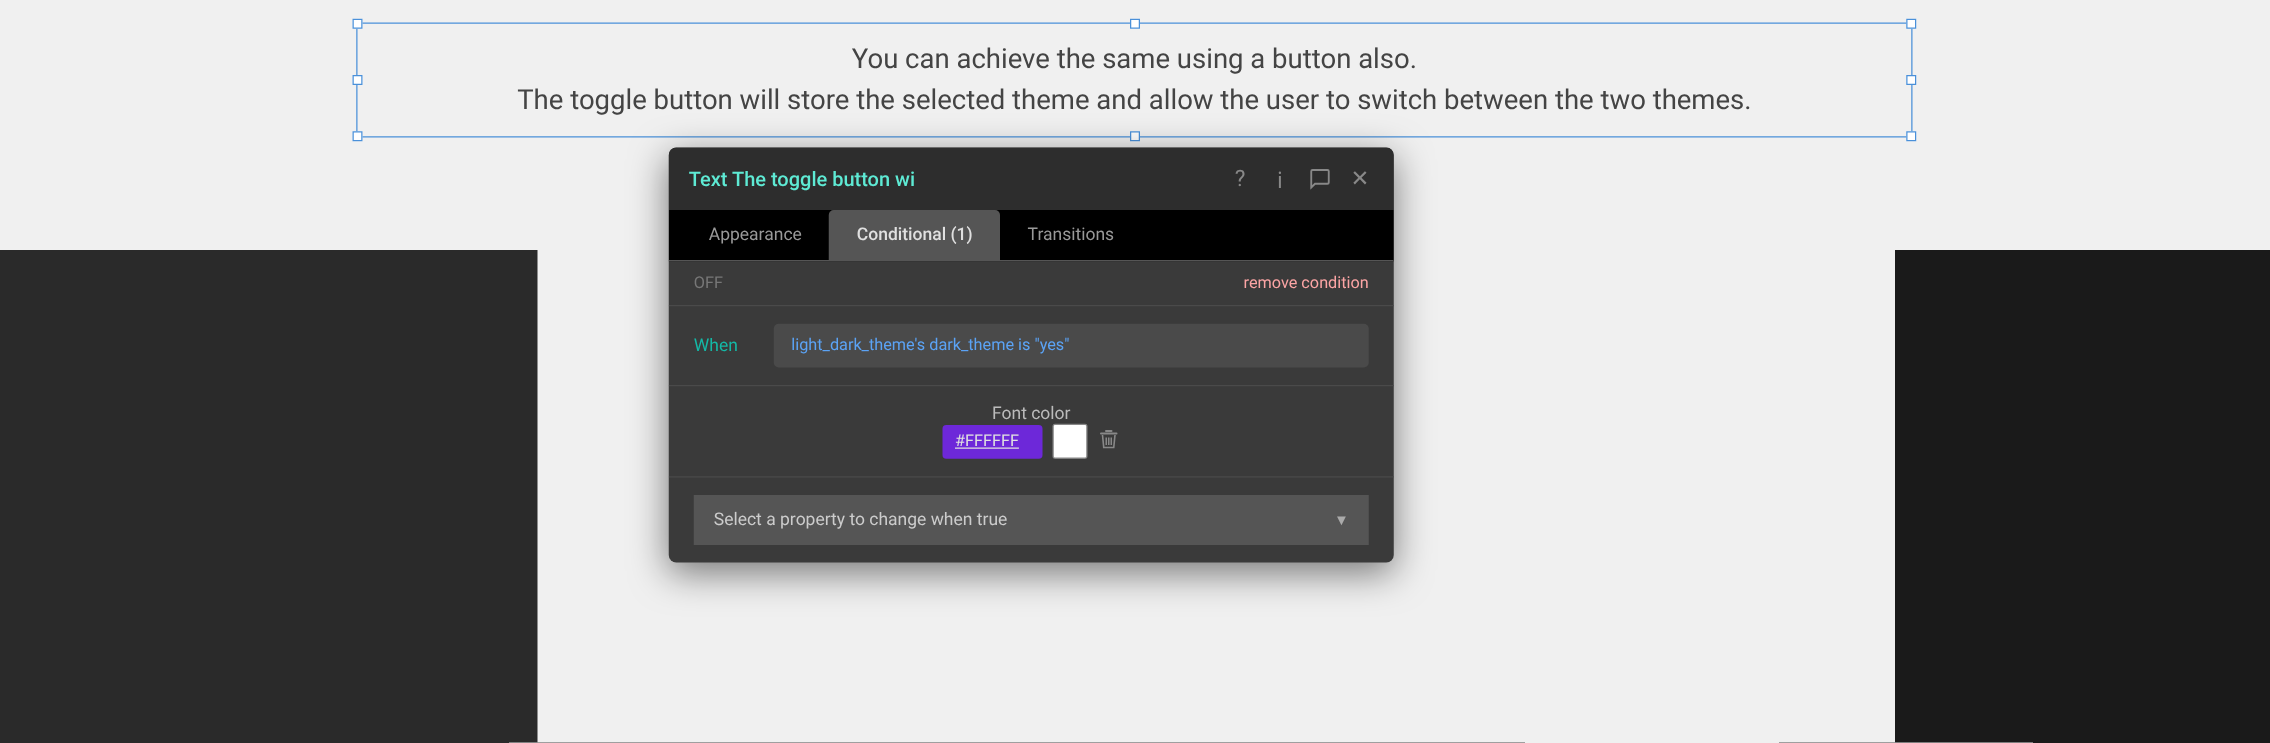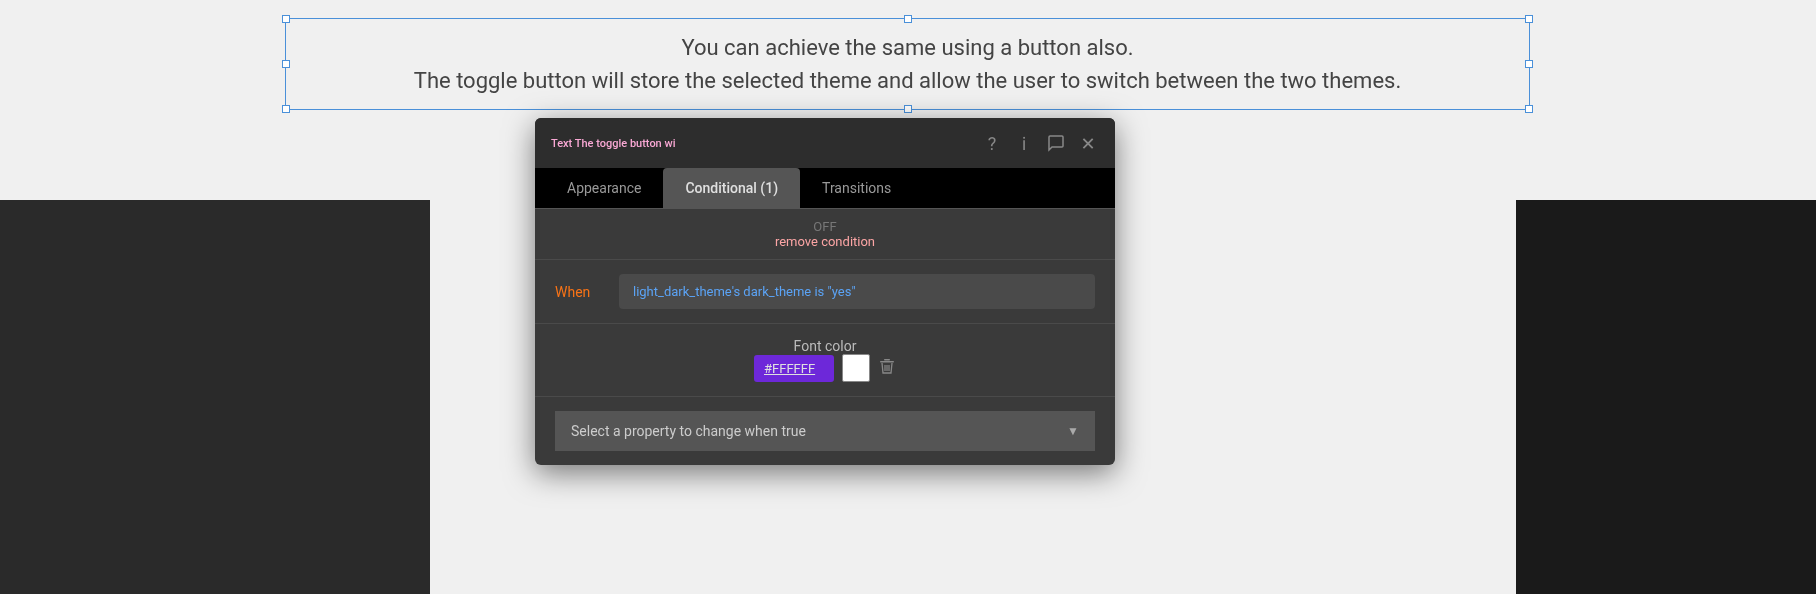--- a/index.html
+++ b/index.html
@@ -90,22 +90,22 @@
 
     
     .modal-header {
       background: #2d2d2d;
       padding: 14px 16px;
       display: flex;
       align-items: center;
       justify-content: space-between;
     }
     .modal-title {
-      color: #f9a8d4;
-      font-size: 11px;
+      color: #5eead4;
+      font-size: 16px;
       font-weight: 500;
     }
     .modal-icons {
       display: flex;
       gap: 10px;
       align-items: center;
     }
     .modal-icon {
       color: #888;
       font-size: 18px;
@@ -142,42 +142,41 @@
       padding: 0;
     }
 
     
     .condition-header {
       display: flex;
       justify-content: space-between;
       align-items: center;
       padding: 10px 20px;
       border-bottom: 1px solid #4a4a4a;
-      flex-direction: column;
     }
     .condition-off {
       color: #777;
       font-size: 13px;
     }
     .remove-condition {
       color: #fca5a5;
       font-size: 13px;
       cursor: pointer;
     }
 
     
     .when-row {
       display: flex;
       align-items: center;
       padding: 14px 20px;
       gap: 14px;
       border-bottom: 1px solid #4a4a4a;
     }
     .when-label {
-      color: #f97316;
+      color: #14b8a6;
       font-size: 14px;
       min-width: 50px;
     }
     .when-value {
       flex: 1;
       background: #4a4a4a;
       border-radius: 4px;
       padding: 10px 14px;
       color: #5ba3f5;
       font-size: 13px;

